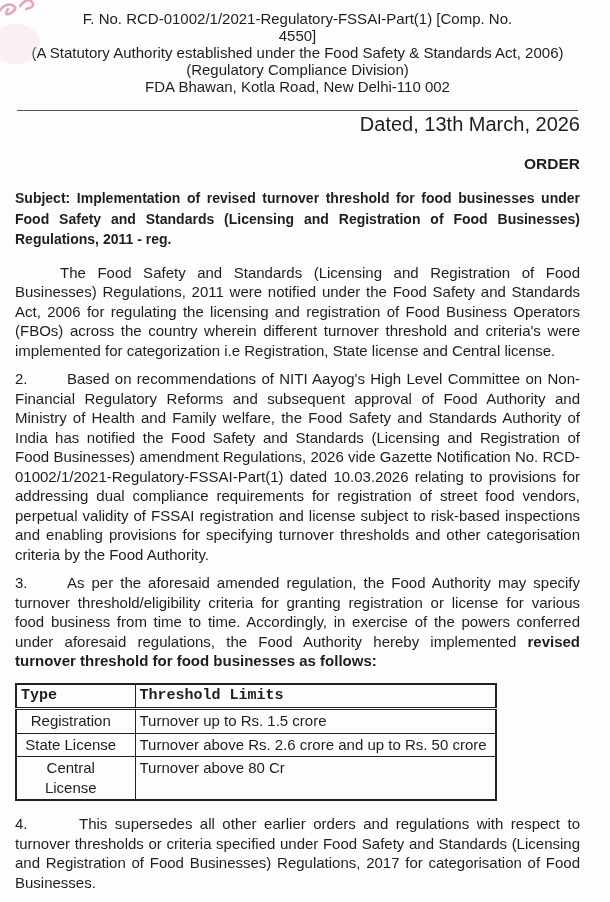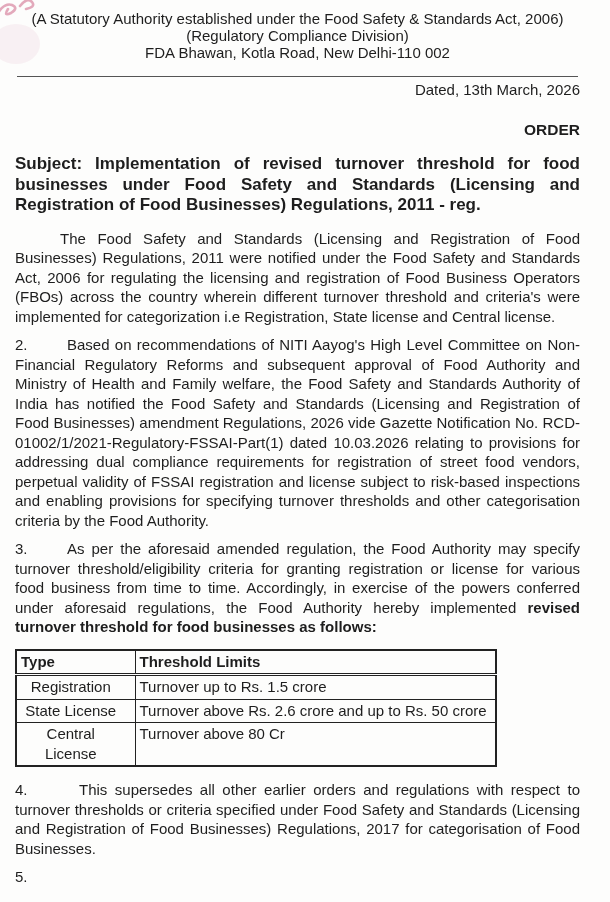--- a/index.html
+++ b/index.html
@@ -23,23 +23,23 @@
     pointer-events: none;
   }
   
   .header { text-align: center; line-height: 17px; font-size: 15px; }
   .file-no { white-space: pre-line; }
   .rule {
     border: none;
     border-top: 1.5px solid #555;
     margin: 15px 2px 3px 2px;
   }
-  .date-line { text-align: right; font-size: 15px; line-height: 20px; }
+  .date-line { text-align: right; font-size: 20px; line-height: 20px; }
   .order-title { text-align: right; font-weight: bold; font-size: 15.5px; line-height: 20px; margin: 20px 0 14px 0; }
-  .subject { font-weight: bold; font-size: 17px; line-height: 20.5px; text-align: justify; margin-bottom: 13px; }
+  .subject { font-weight: bold; font-size: 14px; line-height: 20.5px; text-align: justify; margin-bottom: 13px; }
   .para { font-size: 15px; line-height: 19.5px; text-align: justify; margin-bottom: 9px; }
   .para.indent-first { text-indent: 45px; }
   .pnum { display: inline-block; width: 52px; text-indent: 0; }
   .para-4 .pnum { width: 64px; }
   .bold-tail { font-weight: bold; }
   
   .thr-table {
     border-collapse: collapse;
     table-layout: fixed;
     width: 482px;
@@ -47,37 +47,39 @@
     font-size: 15px;
   }
   .thr-table th, .thr-table td {
     border: 1.5px solid #222;
     vertical-align: top;
     text-align: left;
     padding: 1px 4px 2px 4px;
     line-height: 19.5px;
   }
   .thr-table col.c1 { width: 119px; }
-  .thr-table th { font-weight: bold; border-bottom: 3px double #222; }
+  .thr-table th { font-weight: bold; border-bottom: 3px double #222; font-family: Liberation Mono, monospace; }
   .thr-table td.col-type { padding-right: 14px; text-align: center; }
   .thr-table td.col-limit { text-align: justify; }
   .thr-table { border: 2px solid #222; }
 </style>
 </head>
 <body>
 
 <div class="doc">
 
   <svg class="stamp" width="64" height="72" viewBox="0 0 64 72" aria-hidden="true">
     <path d="M -4 16 Q 4 2 12 5 Q 19 8 11 13 Q 3 17 8 9" stroke="#d98ca6" fill="none" stroke-width="2.6" opacity="0.75" stroke-linecap="round"></path>
     <path d="M 20 6 Q 27 -3 32 2 Q 36 7 26 9" stroke="#d98ca6" fill="none" stroke-width="2.6" opacity="0.75" stroke-linecap="round"></path>
     <ellipse cx="16" cy="44" rx="24" ry="20" fill="#edd2dc" opacity="0.28"></ellipse>
   </svg>
 
   <div class="header">
+    <div class="file-no">F. No. RCD-01002/1/2021-Regulatory-FSSAI-Part(1) [Comp. No.
+4550]</div>
     <div>(A Statutory Authority established under the Food Safety &amp; Standards Act, 2006)</div>
     <div>(Regulatory Compliance Division)</div>
     <div>FDA Bhawan, Kotla Road, New Delhi-110 002</div>
   </div>
 
   <hr class="rule">
 
   <div class="date-line">Dated, 13th March, 2026</div>
 
   <div class="order-title">ORDER</div>

